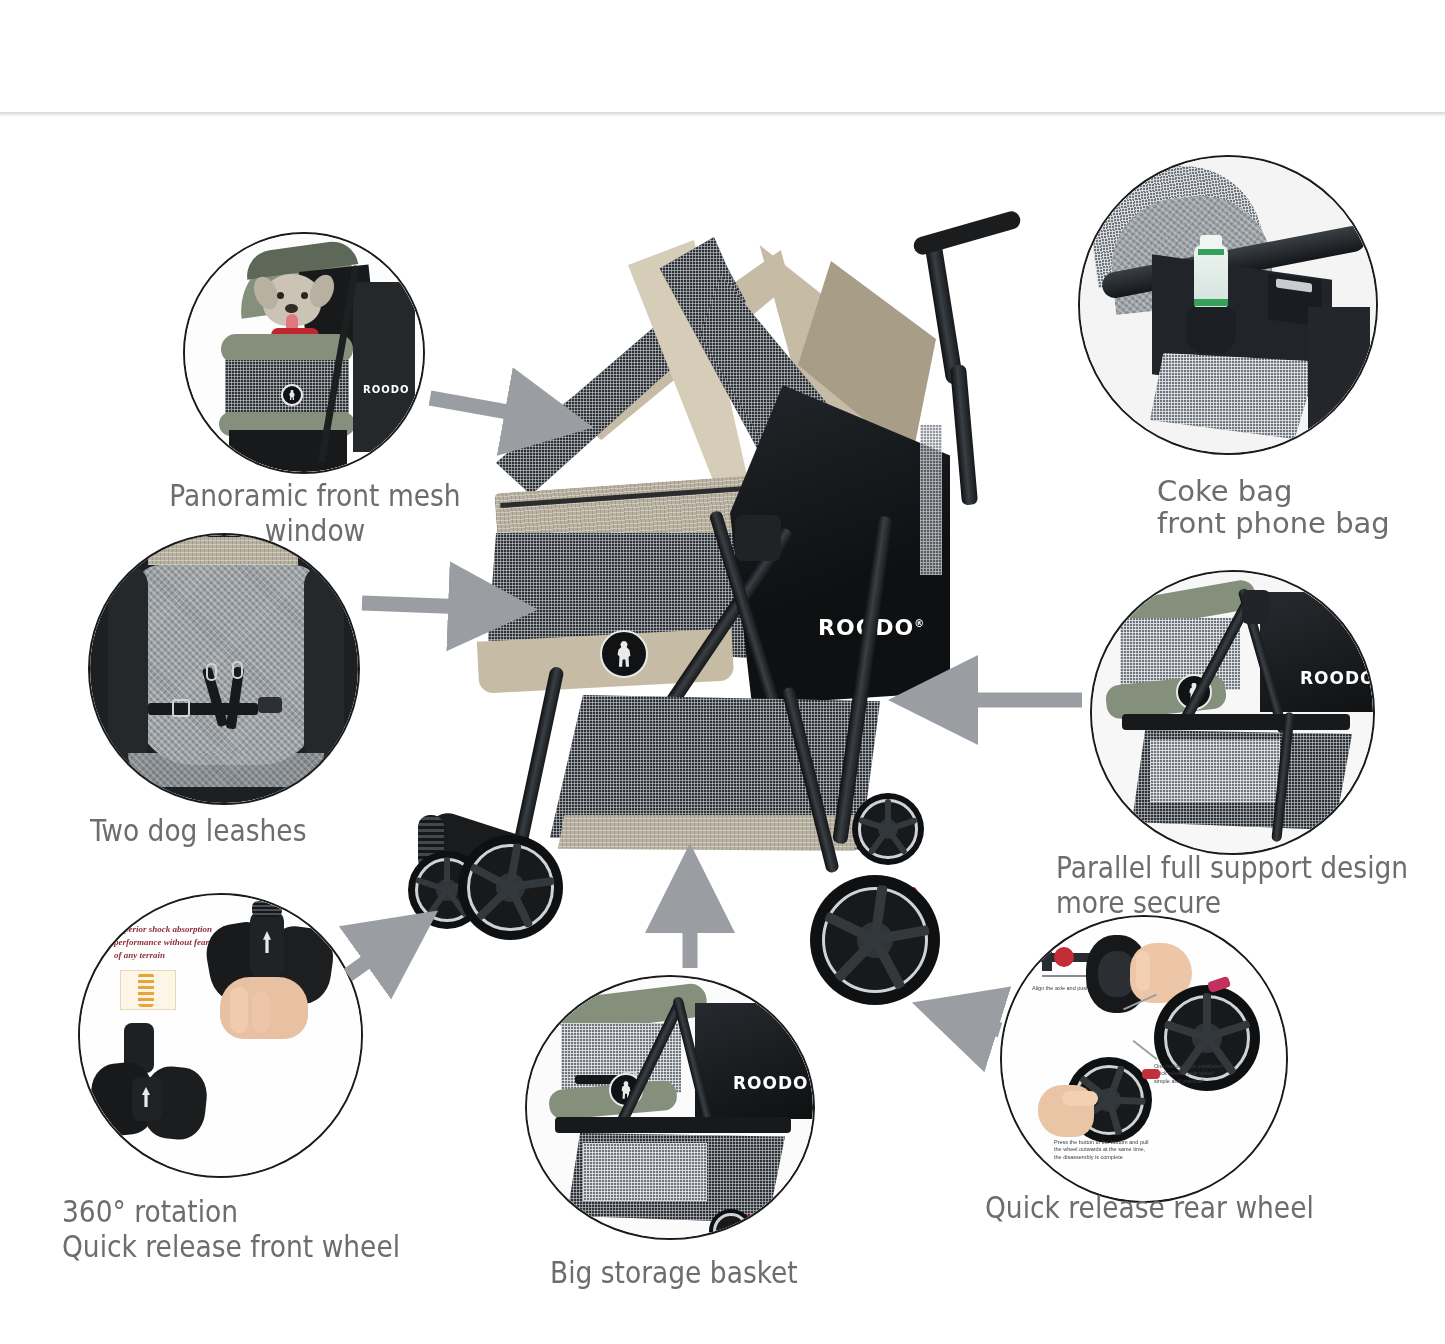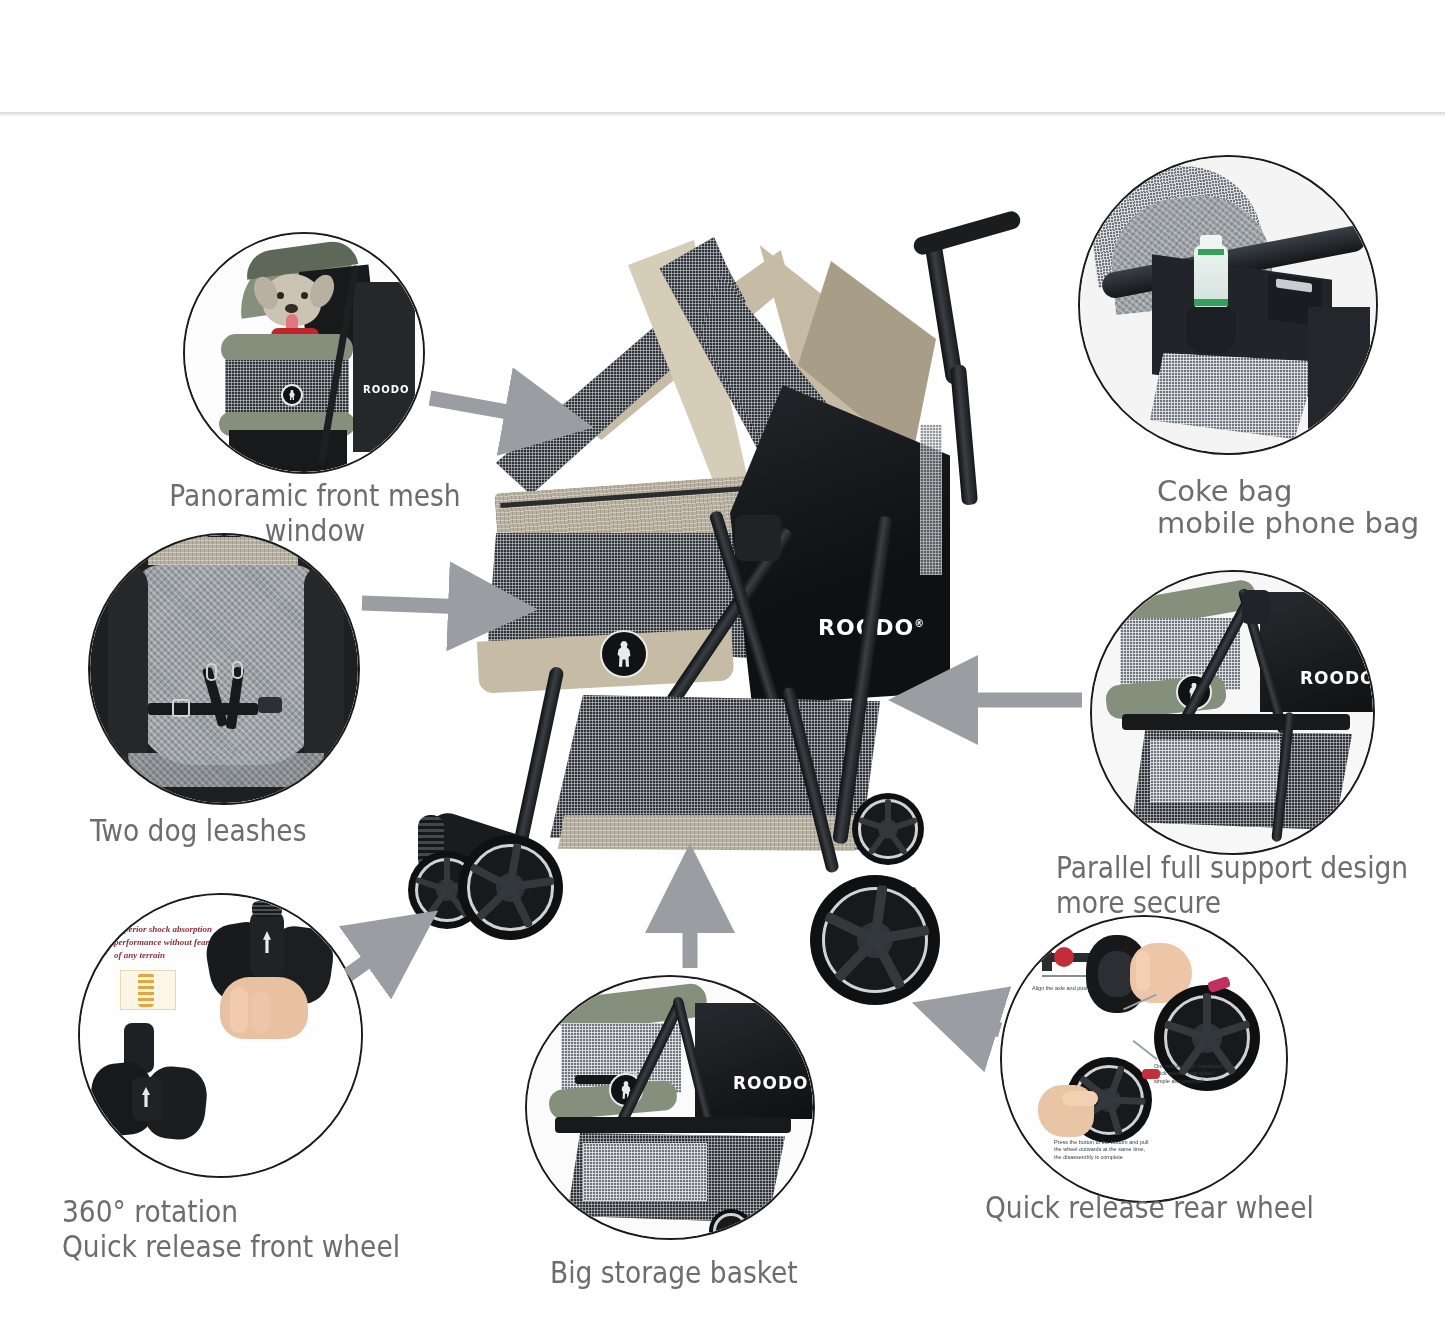--- a/index.html
+++ b/index.html
@@ -330,21 +330,21 @@
       <div class="ph" style="left:120px; top:78px; width:22px; height:16px; background:#f0f4f2; border-radius:3px;"></div>
       <div class="ph" style="left:118px; top:92px; width:26px; height:6px; background:#35a05a;"></div>
       <div class="ph" style="left:114px; top:142px; width:34px; height:7px; background:#35a05a;"></div>
       <div class="ph" style="left:106px; top:150px; width:50px; height:46px; background:#1b1f23; border-radius:10px 10px 18px 18px;"></div>
 
       <div class="ph mesh-lt" style="left:70px; top:196px; width:168px; height:86px; clip-path:polygon(8% 0,100% 10%,86% 100%,0 78%);"></div>
       <div class="ph blk" style="left:228px; top:150px; width:62px; height:130px; background:#23272b;"></div>
     </div>
   </div>
   <div class="cap wide" style="left:1157px; top:475px;">Coke bag
-mobile phone bag</div>
+front phone bag</div>
 
   <div class="inset" style="left:1090px; top:570px; width:285px; height:285px;">
     <div class="inset-inner">
       <div class="ph" style="inset:0; position:absolute; background:#f7f7f7;"></div>
       <div class="ph sage" style="left:24px; top:18px; width:140px; height:30px; border-radius:14px; transform:rotate(-10deg);"></div>
       <div class="ph mesh-lt" style="left:28px; top:46px; width:120px; height:72px;"></div>
       <div class="ph sage" style="left:14px; top:108px; width:120px; height:34px; border-radius:14px; transform:rotate(-6deg);"></div>
       <div class="ph blk" style="left:168px; top:20px; width:118px; height:120px; background:linear-gradient(160deg,#272b2f,#0f1113);"></div>
       <div class="roodo" style="left:208px; top:96px; font-size:17px;"><span>ROODO</span></div>
       <div class="badge" style="left:84px; top:102px; width:36px; height:36px;">

